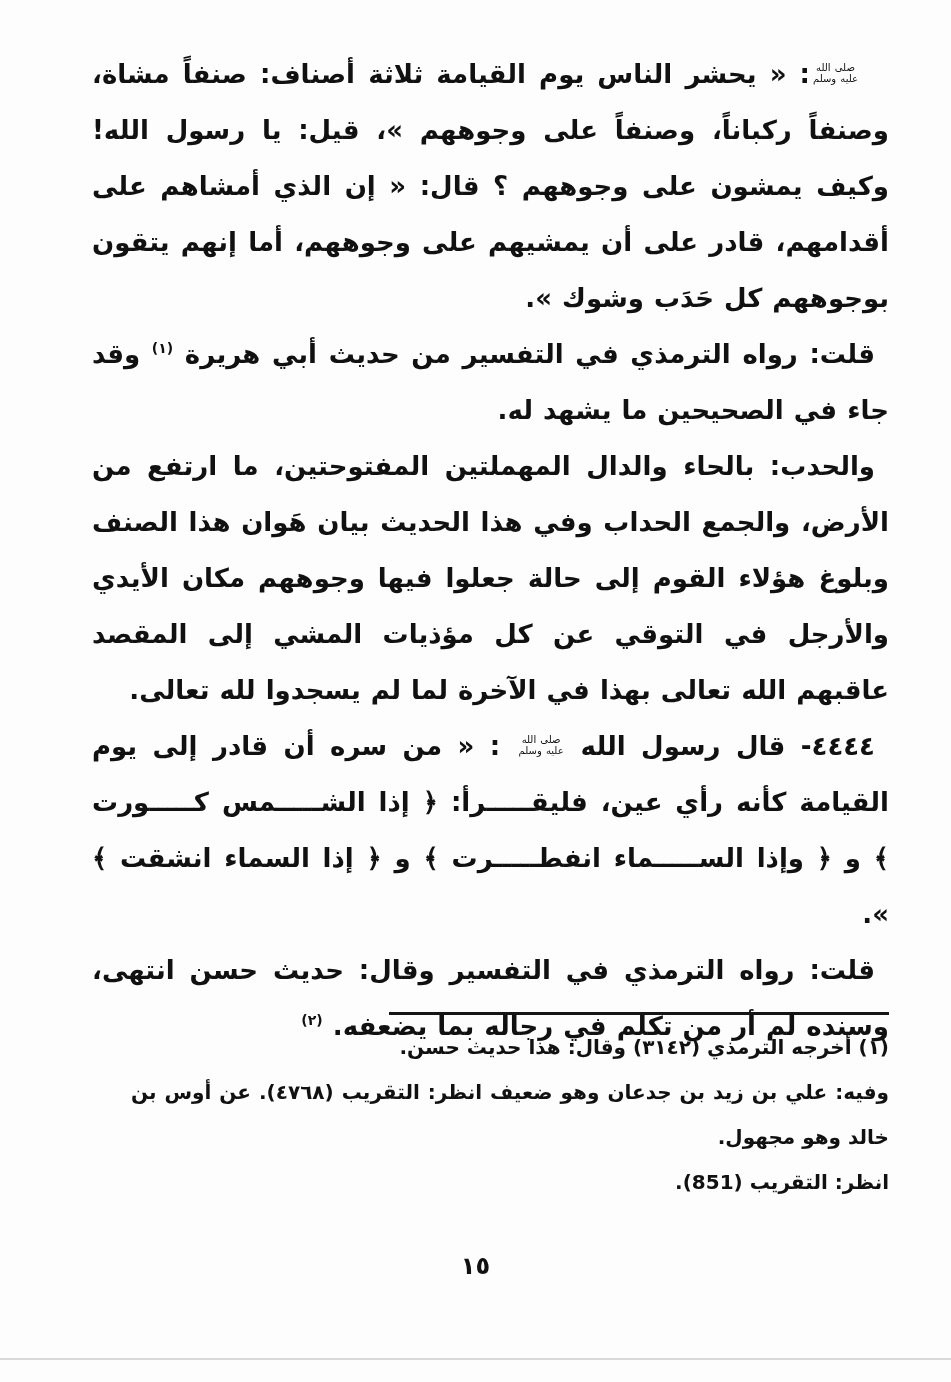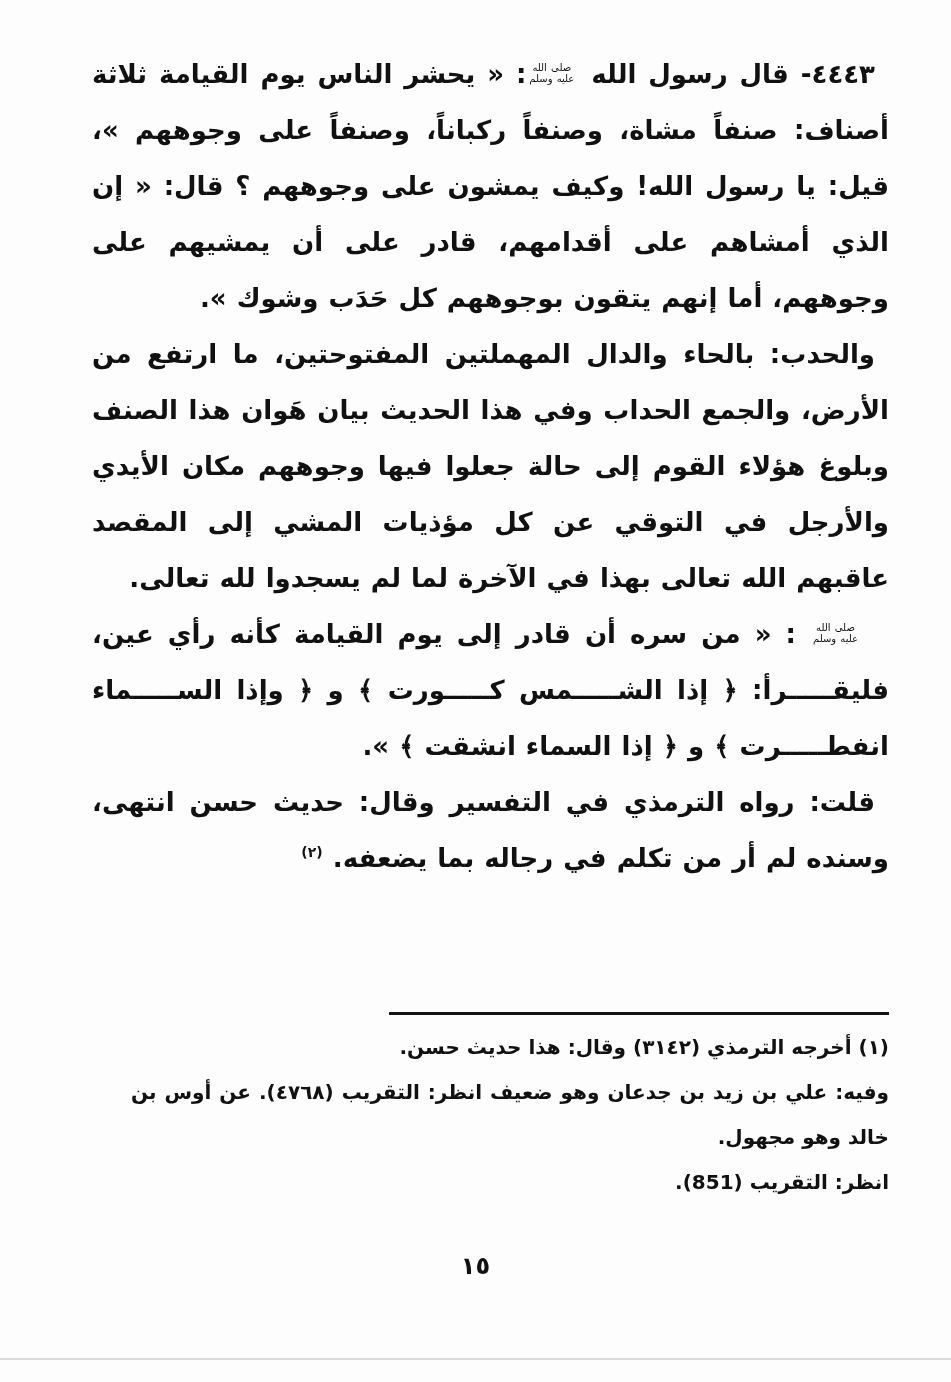--- a/index.html
+++ b/index.html
@@ -105,26 +105,27 @@
     opacity: 0.7;
   }
 </style>
 </head>
 <body>
 
 <div class="page">
 
   <div class="body-text">
 
-    <p><span>٤٤٤٣- قال رسول الله</span><span class="saw"><span>صلى الله</span><span>عليه وسلم</span></span><span>: « يحشر الناس يوم القيامة ثلاثة أصناف: صنفاً مشاة، وصنفاً ركباناً، وصنفاً على وجوههم »، قيل: يا رسول الله! وكيف يمشون على وجوههم ؟ قال: « إن الذي أمشاهم على أقدامهم، قادر على أن يمشيهم على وجوههم، أما إنهم يتقون بوجوههم كل حَدَب وشوك ».</span></p>
+    <p><span class="saw"><span>صلى الله</span><span>عليه وسلم</span></span><span>: « يحشر الناس يوم القيامة ثلاثة أصناف: صنفاً مشاة، وصنفاً ركباناً، وصنفاً على وجوههم »، قيل: يا رسول الله! وكيف يمشون على وجوههم ؟ قال: « إن الذي أمشاهم على أقدامهم، قادر على أن يمشيهم على وجوههم، أما إنهم يتقون بوجوههم كل حَدَب وشوك ».</span></p>
 
+    <p><span class="lead">قلت:</span><span> رواه الترمذي في التفسير من حديث أبي هريرة </span><sup class="fn-mark">(١)</sup><span> وقد جاء في الصحيحين ما يشهد له.</span></p>
 
     <p><span>والحدب: بالحاء والدال المهملتين المفتوحتين، ما ارتفع من الأرض، والجمع الحداب وفي هذا الحديث بيان هَوان هذا الصنف وبلوغ هؤلاء القوم إلى حالة جعلوا فيها وجوههم مكان الأيدي والأرجل في التوقي عن كل مؤذيات المشي إلى المقصد عاقبهم الله تعالى بهذا في الآخرة لما لم يسجدوا لله تعالى.</span></p>
 
-    <p><span class="saw"><span>صلى الله</span><span>عليه وسلم</span></span><span> : « من سره أن قادر إلى يوم القيامة كأنه رأي عين، فليقـــــرأ: ﴿ إذا الشـــــمس كـــــورت ﴾ و ﴿ وإذا الســـــماء انفطـــــرت ﴾ و ﴿ إذا السماء انشقت ﴾ ».</span></p>
+    <p><span>٤٤٤٤- قال رسول الله</span><span class="saw"><span>صلى الله</span><span>عليه وسلم</span></span><span> : « من سره أن قادر إلى يوم القيامة كأنه رأي عين، فليقـــــرأ: ﴿ إذا الشـــــمس كـــــورت ﴾ و ﴿ وإذا الســـــماء انفطـــــرت ﴾ و ﴿ إذا السماء انشقت ﴾ ».</span></p>
 
     <p><span class="lead">قلت:</span><span> رواه الترمذي في التفسير وقال: حديث حسن انتهى، وسنده لم أر من تكلم في رجاله بما يضعفه.</span> <sup class="fn-mark">(٢)</sup></p>
 
   </div>
 
   <div class="footnotes">
     <div class="fn-sep"></div>
 
     <p class="fn-right">(١) أخرجه الترمذي (٣١٤٢) وقال: هذا حديث حسن.</p>
 

